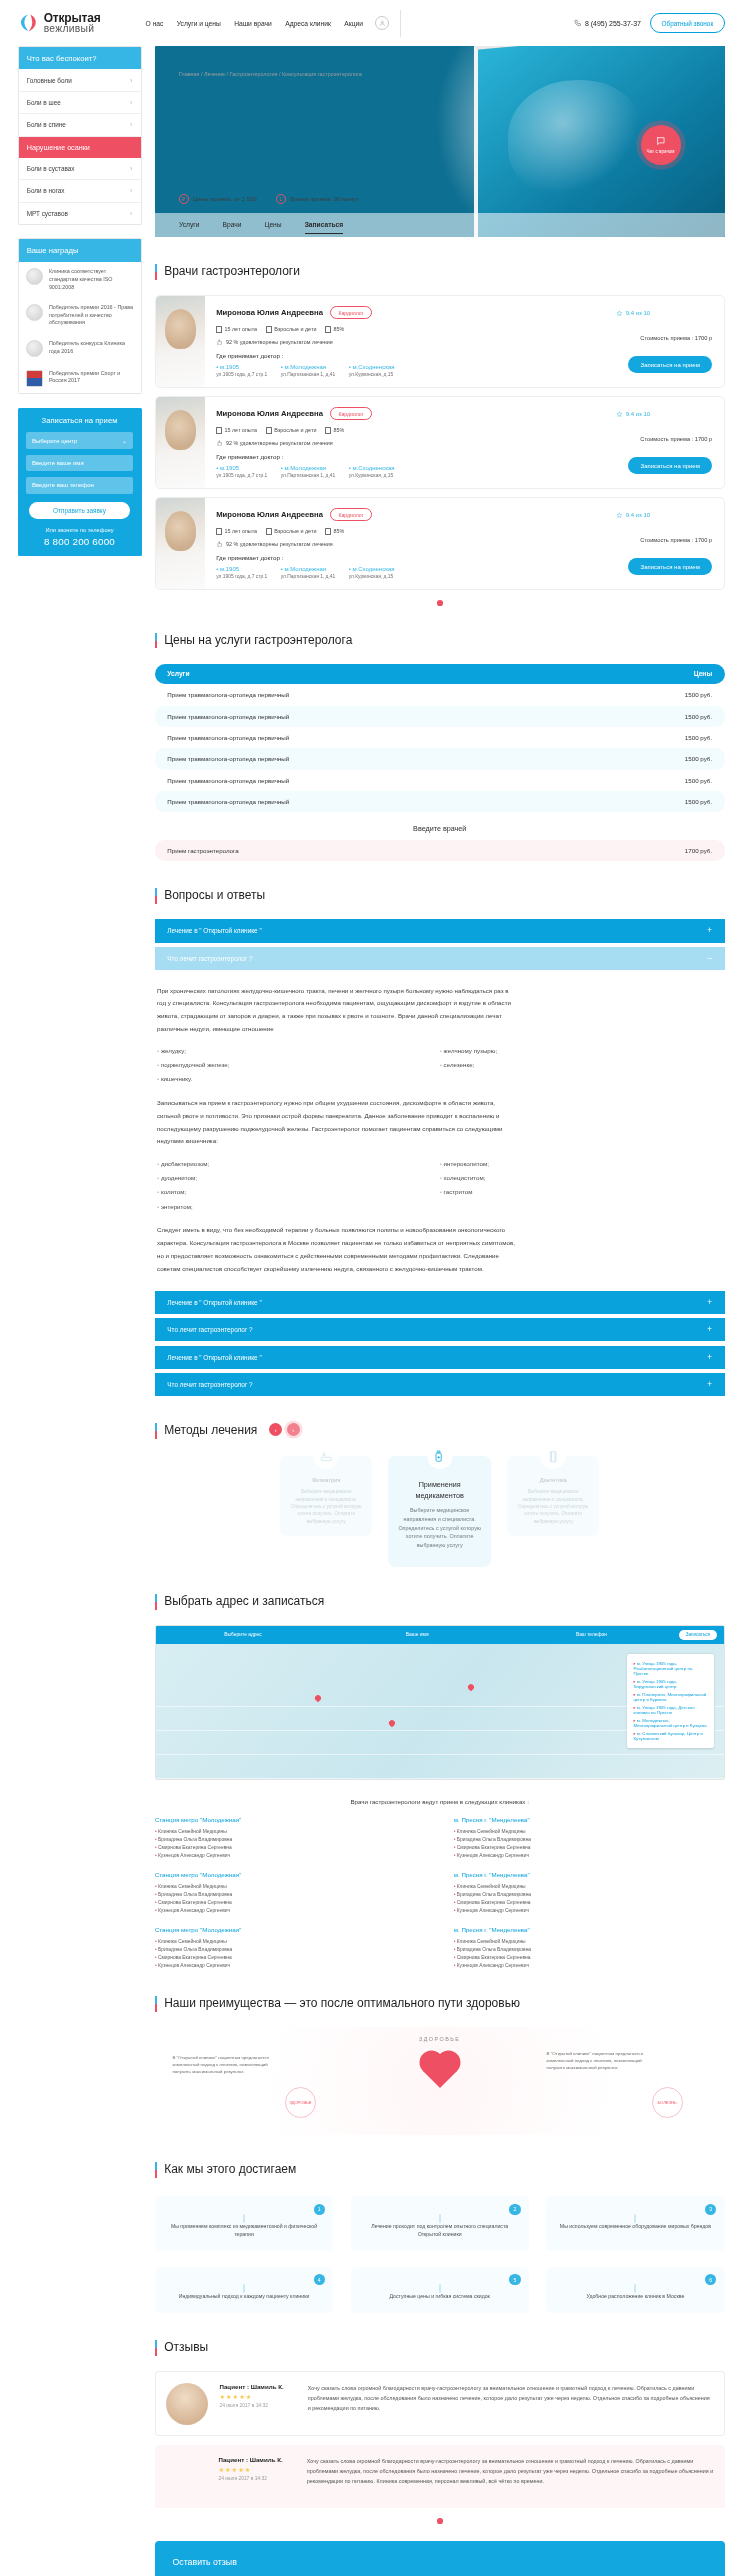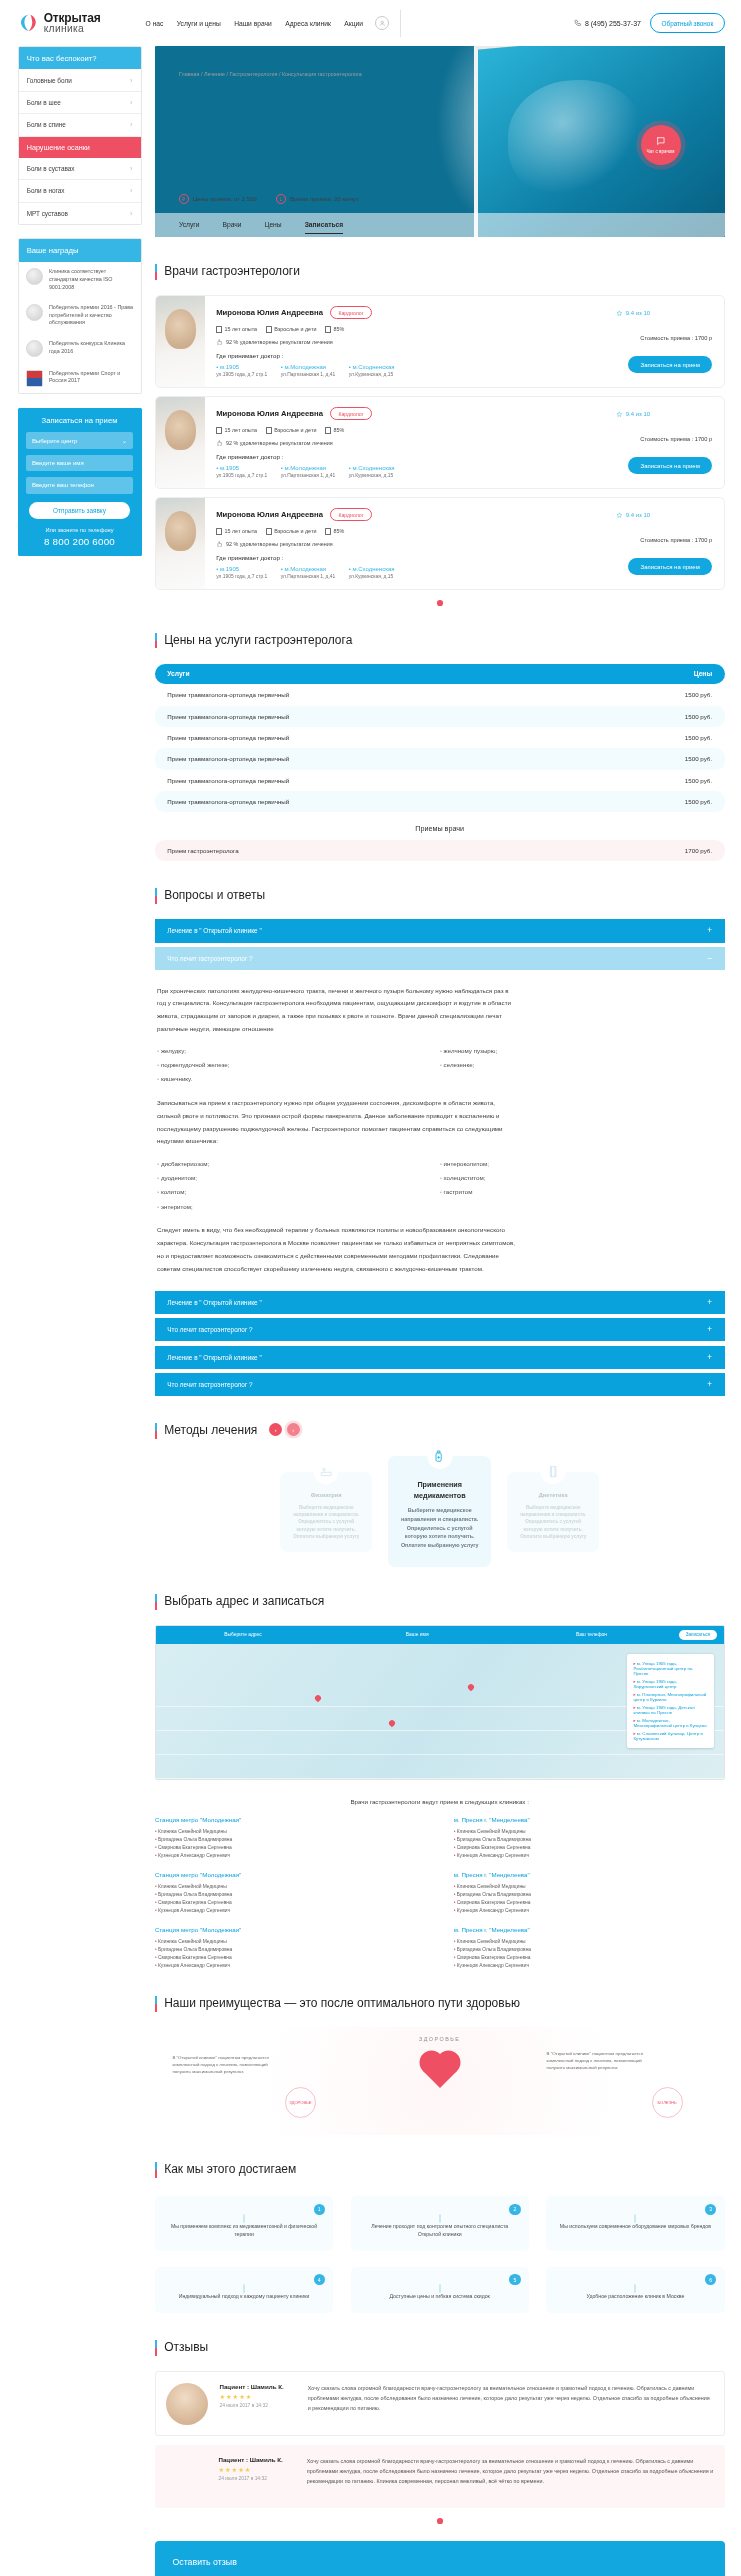--- a/index.html
+++ b/index.html
@@ -144,21 +144,21 @@
   .acc.open { background:#a6ddf2; }
   .acc .pm { font-size:8.2px; }
   .faq-body { padding:10.3px 2.1px 7.2px; }
   .faq-body p { font-size:6.2px; color:#3d3d3d; line-height:2.05; margin-bottom:8.2px; max-width:361px; }
   .faq-cols { display:flex; gap:0; margin:3.1px 0 11.3px; }
   .faq-cols ul { list-style:none; width:50%; }
   .faq-cols li { font-size:6.2px; color:#4a4a4a; padding:3.6px 0; }
   .faq-cols li:before { content:"• "; color:#bdbdbd; }
 
   
-  .methods { display:flex; align-items:center; justify-content:center; gap:16px; margin:17.5px 0 5.2px;font-weight:bold; }
+  .methods { display:flex; align-items:flex-start; justify-content:center; gap:16px; margin:17.5px 0 5.2px; }
   .mcard { width:92px; border-radius:7.2px; background:#f6fcfe; padding:20.6px 8.2px 11.3px;
            text-align:center; position:relative; }
   .mcard.big { width:103px; padding:24px 9.3px 17.5px; background:#eef9fd; }
   .mcard .mi { position:absolute; left:50%; transform:translateX(-50%); top:-12.4px; width:25px; height:25px;
                background:#fff; border-radius:50%; display:flex; align-items:center; justify-content:center; }
   .mcard .mt { font-size:5.7px; color:#b9c6ca; }
   .mcard.big .mt { font-size:7.2px; color:#2b2b2b; line-height:1.45; }
   .mcard .md { font-size:4.6px; color:#cbd6da; margin-top:5.2px; line-height:1.6; }
   .mcard.big .md { font-size:5.4px; color:#6b7c82; }
 
@@ -238,21 +238,21 @@
 <div class="header">
   <div class="logo">
     <span class="logo-mark">
       <svg viewBox="0 0 42 42">
           <path d="M20 5 C9 9 5 16 6 22 C7 30 14 35 20 37 C14 30 11 22 13 15 C14 11 17 7 20 5Z" fill="#35b6e5"></path>
           <path d="M24 5 C33 10 36 17 34 24 C32 31 26 36 21 37 C27 30 29 22 27 15 C26 11 26 8 24 5Z" fill="#ef4f62"></path>
         </svg>
     </span>
     <span class="logo-txt">
       <span class="l1">Открытая</span><br>
-      <span class="l2">клиника</span>
+      <span class="l2">вежливый</span>
     </span>
   </div>
   <nav class="nav">
     <a>О нас</a>
     <a>Услуги и цены</a>
     <a>Наши врачи</a>
     <a>Адреса клиник</a>
     <a>Акции</a>
   </nav>
   <div class="acct">
@@ -574,21 +574,21 @@
           <span>1500 руб.</span>
         </div>
       <div class="prow">
           <span>Прием травматолога-ортопеда первичный</span>
           <span>1500 руб.</span>
         </div>
       <div class="prow alt">
           <span>Прием травматолога-ортопеда первичный</span>
           <span>1500 руб.</span>
         </div>
-      <div class="psub">Приемы врачи</div>
+      <div class="psub">Введите врачей</div>
       <div class="prow pink">
           <span>Прием гастроэнтеролога</span>
           <span>1700 руб.</span>
         </div>
     </div>
 
     <div class="sec-title">
       <span class="bar"></span>
       <h2>Вопросы и ответы</h2>
     </div>

